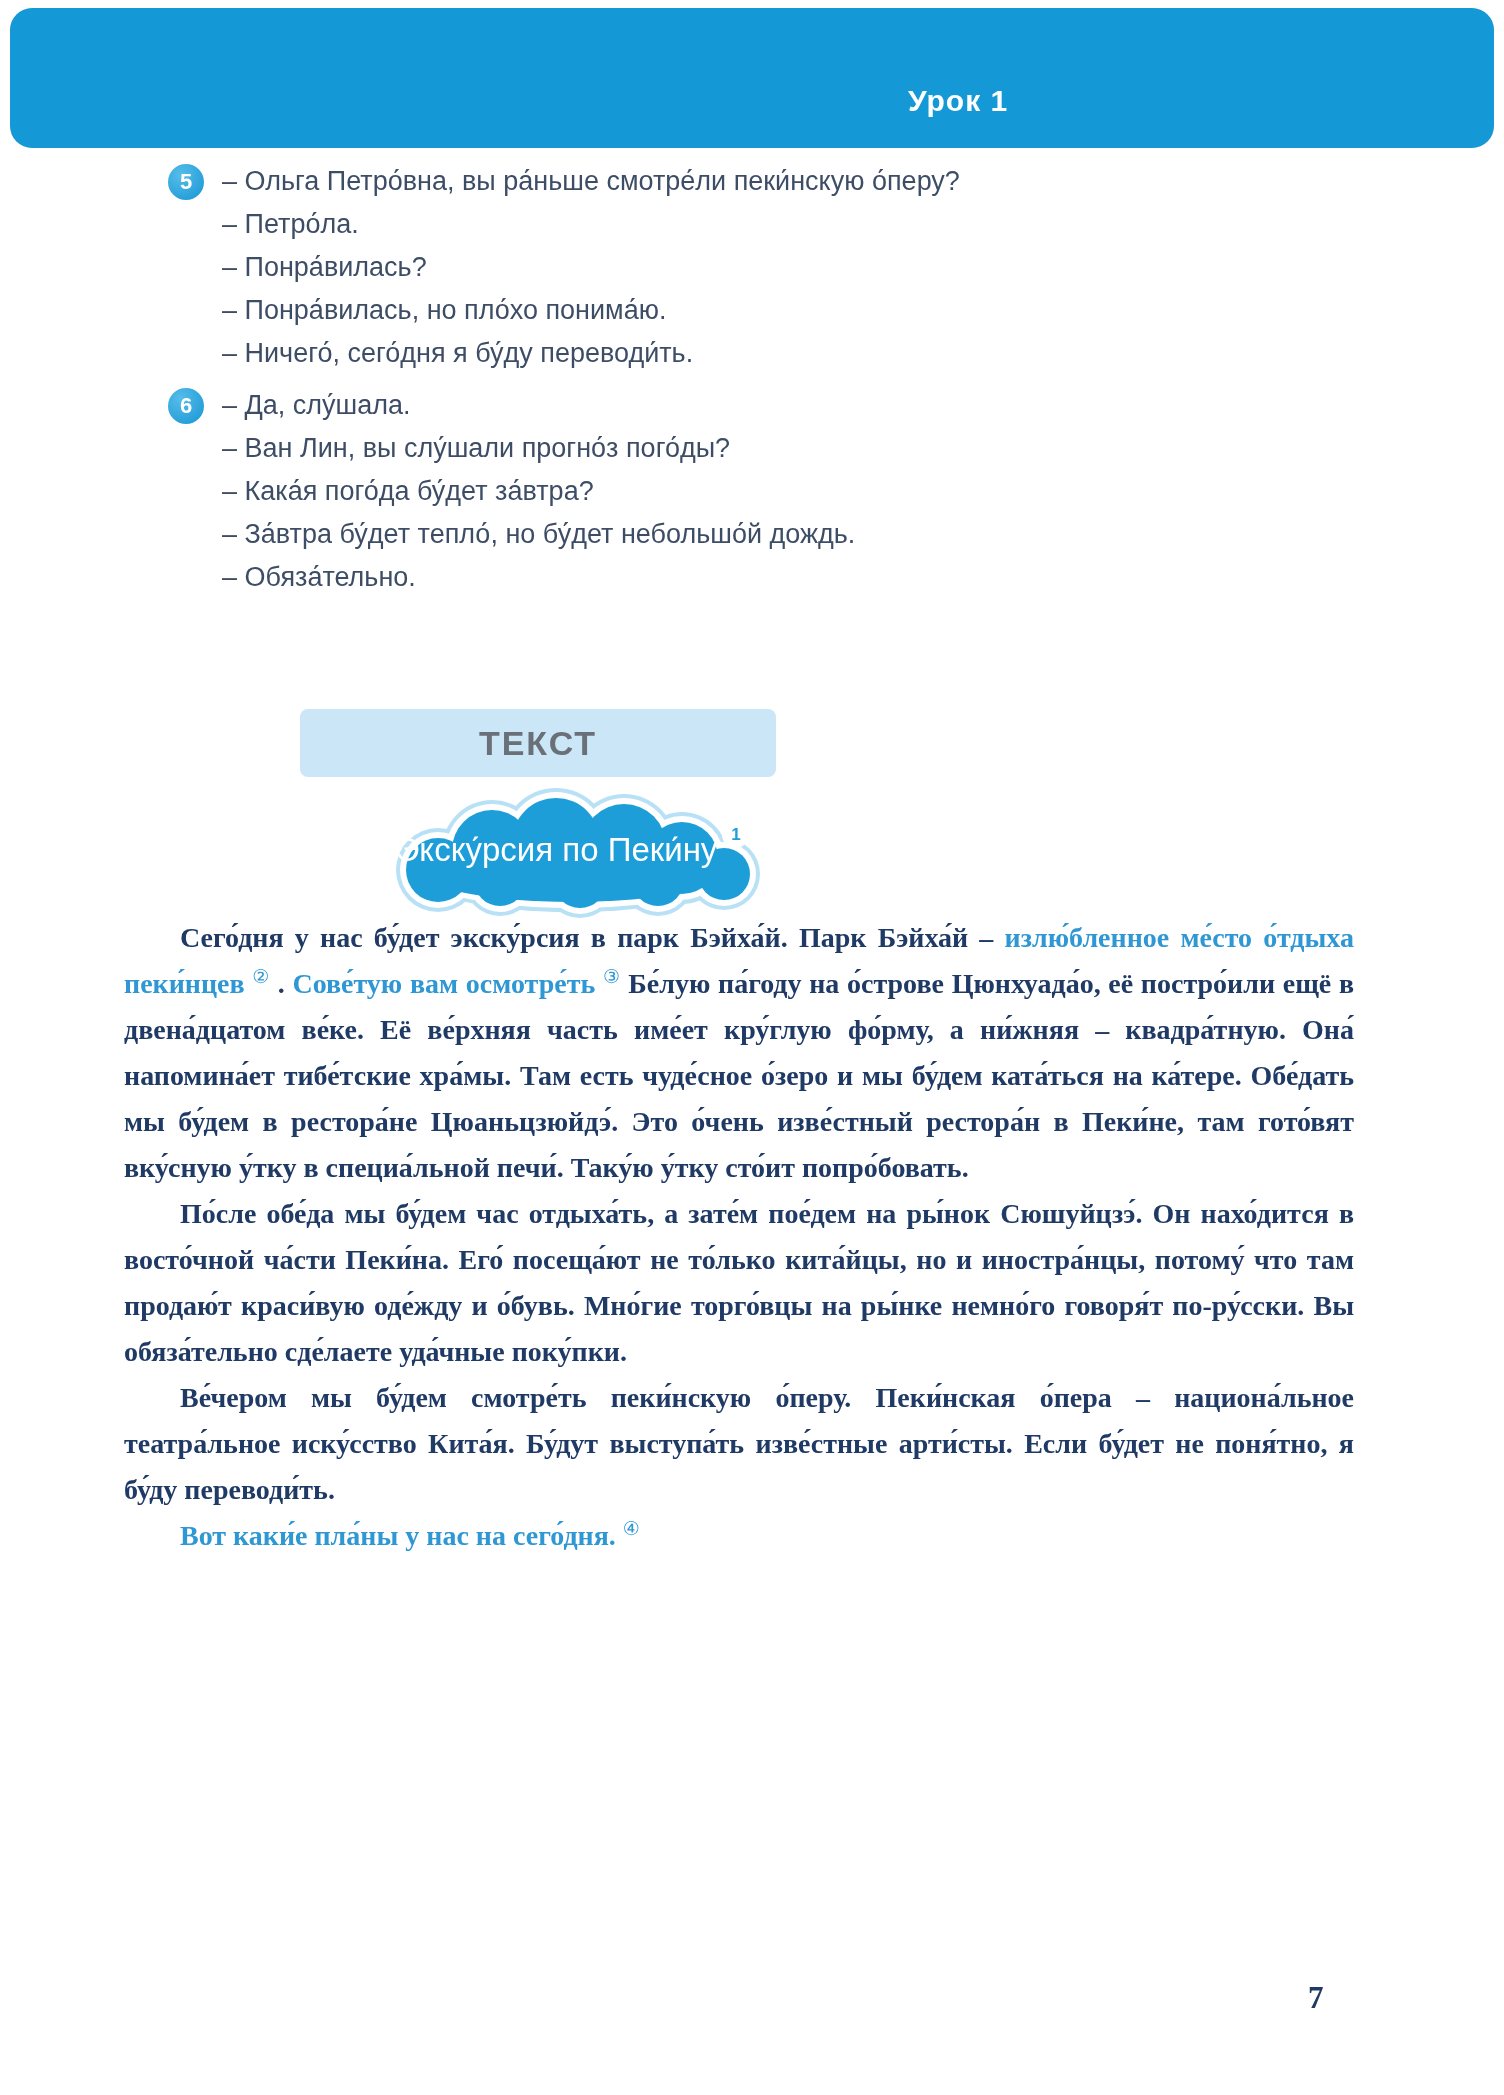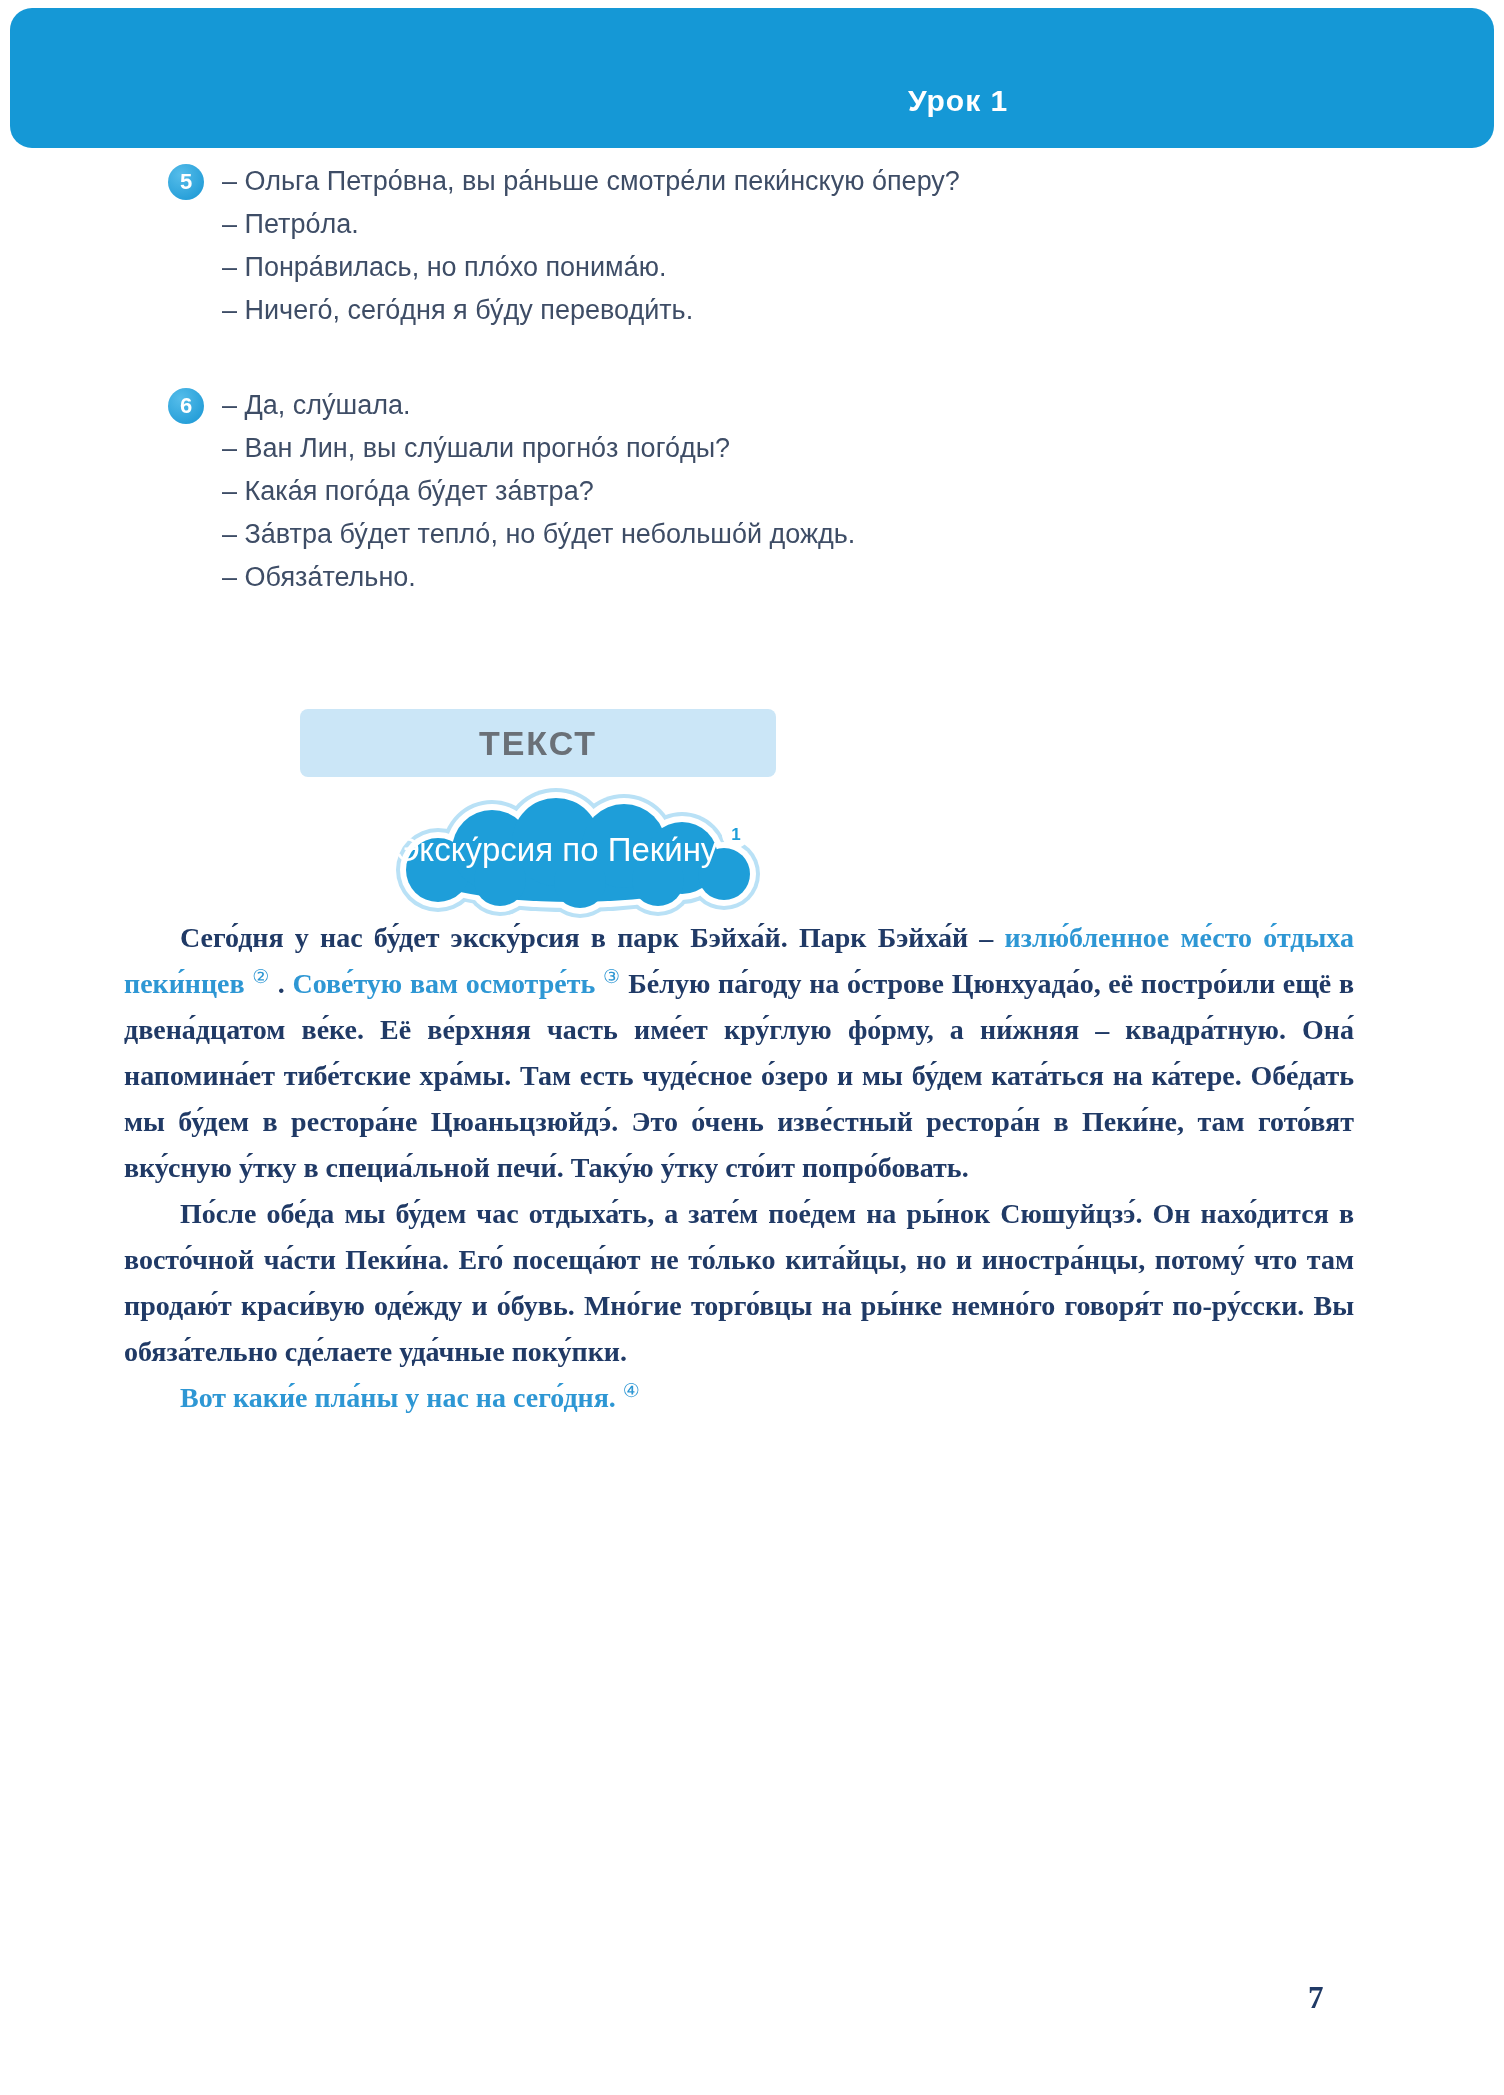--- a/index.html
+++ b/index.html
@@ -66,20 +66,21 @@
 
 <div class="page">
 
   <div class="header-band"></div>
   <div class="lesson-label">Урок 1</div>
 
   <div class="dialogue dialogue-5">
     <span class="badge">5</span>
     <div class="d-line">– Ольга Петро́вна, вы ра́ньше смотре́ли пеки́нскую о́перу?</div>
     <div class="d-line">– Петро́ла.</div>
+    <div class="d-line">– Понра́вилась?</div>
     <div class="d-line">– Понра́вилась, но пло́хо понима́ю.</div>
     <div class="d-line">– Ничего́, сего́дня я бу́ду переводи́ть.</div>
   </div>
 
   <div class="dialogue dialogue-6">
     <span class="badge">6</span>
     <div class="d-line">– Да, слу́шала.</div>
     <div class="d-line">– Ван Лин, вы слу́шали прогно́з пого́ды?</div>
     <div class="d-line">– Кака́я пого́да бу́дет за́втра?</div>
     <div class="d-line">– За́втра бу́дет тепло́, но бу́дет небольшо́й дождь.</div>
@@ -131,18 +132,19 @@
     </svg>
     <div class="cloud-title-wrap">
       <span class="cloud-title">Экску́рсия по Пеки́ну</span>
       <span class="cloud-badge">1</span>
     </div>
   </div>
 
   <div class="body-text">
     <p class="bp"><span>Сего́дня у нас бу́дет экску́рсия в парк Бэйха́й. Парк Бэйха́й – </span><span class="hl">излю́бленное ме́сто о́тдыха пеки́нцев </span><span class="note-ref">②</span><span> . </span><span class="hl">Сове́тую вам осмотре́ть </span><span class="note-ref">③</span><span> Бе́лую па́году на о́строве Цюнхуада́о, её постро́или ещё в двена́дцатом ве́ке. Её ве́рхняя часть име́ет кру́глую фо́рму, а ни́жняя – квадра́тную. Она́ напомина́ет тибе́тские хра́мы. Там есть чуде́сное о́зеро и мы бу́дем ката́ться на ка́тере. Обе́дать мы бу́дем в рестора́не Цюаньцзюйдэ́. Это о́чень изве́стный рестора́н в Пеки́не, там гото́вят вку́сную у́тку в специа́льной печи́. Таку́ю у́тку сто́ит попро́бовать.</span></p>
     <p class="bp"><span>По́сле обе́да мы бу́дем час отдыха́ть, а зате́м пое́дем на ры́нок Сюшуйцзэ́. Он нахо́дится в восто́чной ча́сти Пеки́на. Его́ посеща́ют не то́лько кита́йцы, но и иностра́нцы, потому́ что там продаю́т краси́вую оде́жду и о́бувь. Мно́гие торго́вцы на ры́нке немно́го говоря́т по-ру́сски. Вы обяза́тельно сде́лаете уда́чные поку́пки.</span></p>
+    <p class="bp"><span>Ве́чером мы бу́дем смотре́ть пеки́нскую о́перу. Пеки́нская о́пера – национа́льное театра́льное иску́сство Кита́я. Бу́дут выступа́ть изве́стные арти́сты. Если бу́дет не поня́тно, я бу́ду переводи́ть.</span></p>
     <p class="bp"><span class="hl">Вот каки́е пла́ны у нас на сего́дня. </span><span class="note-ref">④</span></p>
   </div>
 
   <div class="page-number">7</div>
 
 </div>
 
 </body></html>

